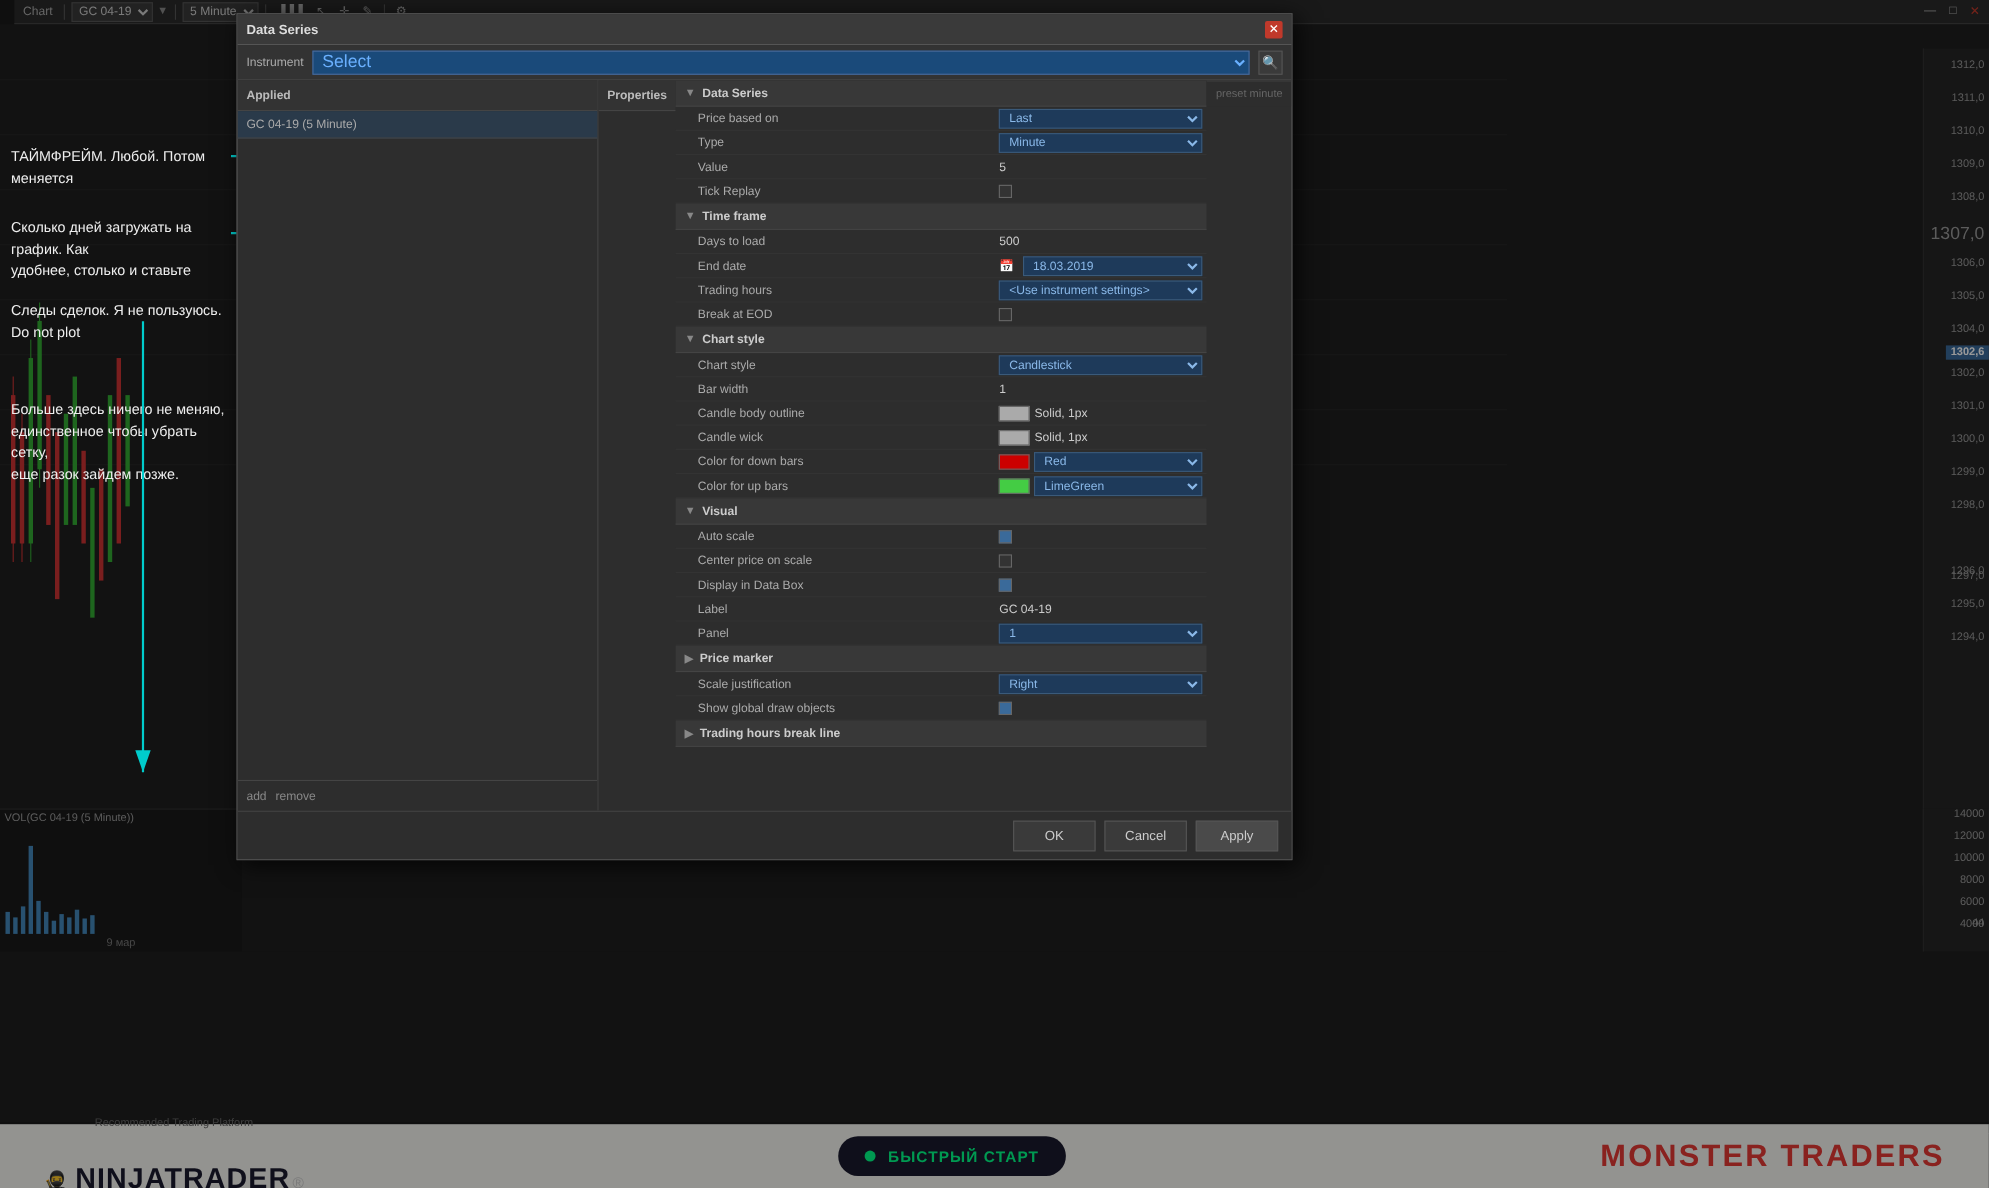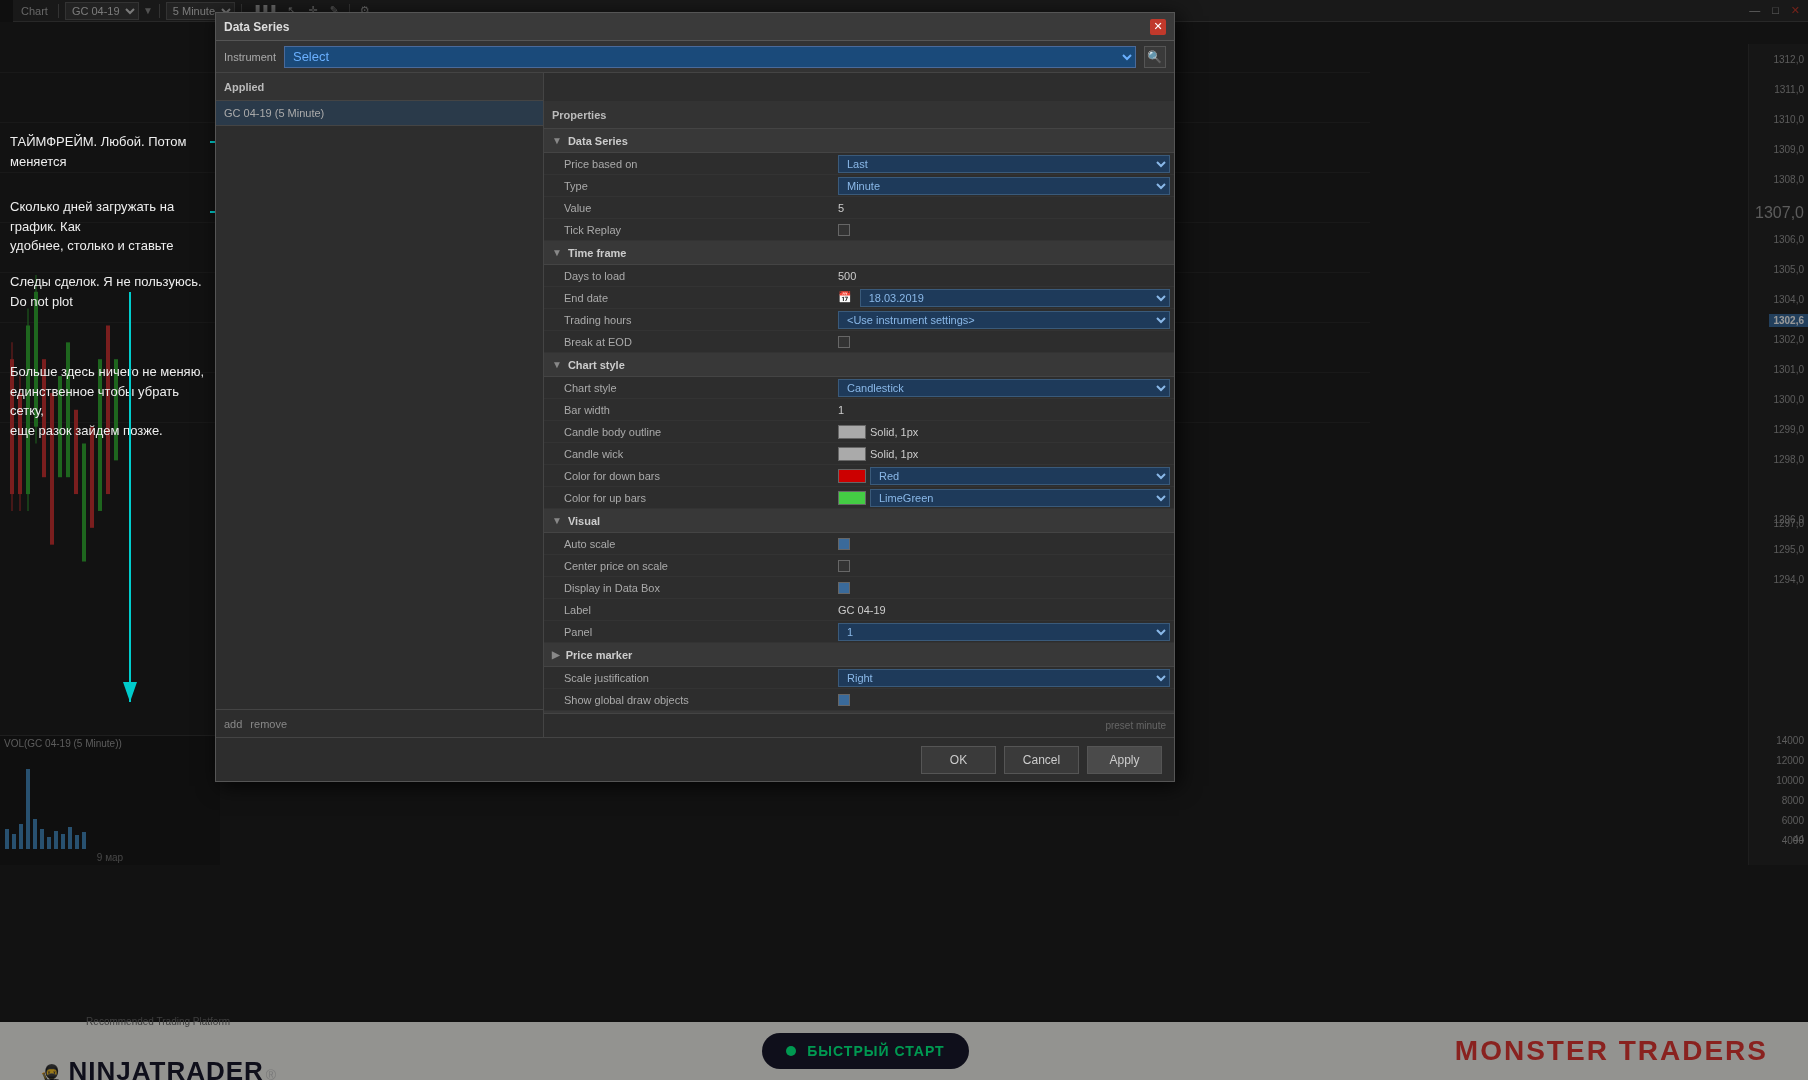--- a/index.html
+++ b/index.html
@@ -231,21 +231,21 @@
       padding: 0 8px;
       gap: 8px;
     }
     .instrument-label { font-size: 11px; color: #aaa; }
     .instrument-select {
       flex: 1;
       height: 22px;
       background: #1a4a7a;
       border: 1px solid #4a6a9a;
       color: #6ab0ff;
-      font-size: 13px;
+      font-size: 16px;
       padding: 0 4px;
     }
     .search-icon-btn {
       width: 22px; height: 22px;
       background: #3a3a3a;
       border: 1px solid #555;
       display: flex; align-items: center; justify-content: center;
       cursor: pointer;
       color: #aaa;
       font-size: 12px;
@@ -296,23 +296,22 @@
     .footer-btn {
       font-size: 11px;
       color: #888;
       cursor: pointer;
     }
 
     
     .dialog-right {
       flex: 1;
       display: flex;
-      flex-direction: column;
+      flex-direction: row;
       overflow: hidden;
-      margin-top: 28px;
     }
     .properties-scroll {
       flex: 1;
       overflow-y: auto;
       padding: 0;
     }
     .properties-scroll::-webkit-scrollbar { width: 8px; }
     .properties-scroll::-webkit-scrollbar-track { background: #2a2a2a; }
     .properties-scroll::-webkit-scrollbar-thumb { background: #555; }
 

